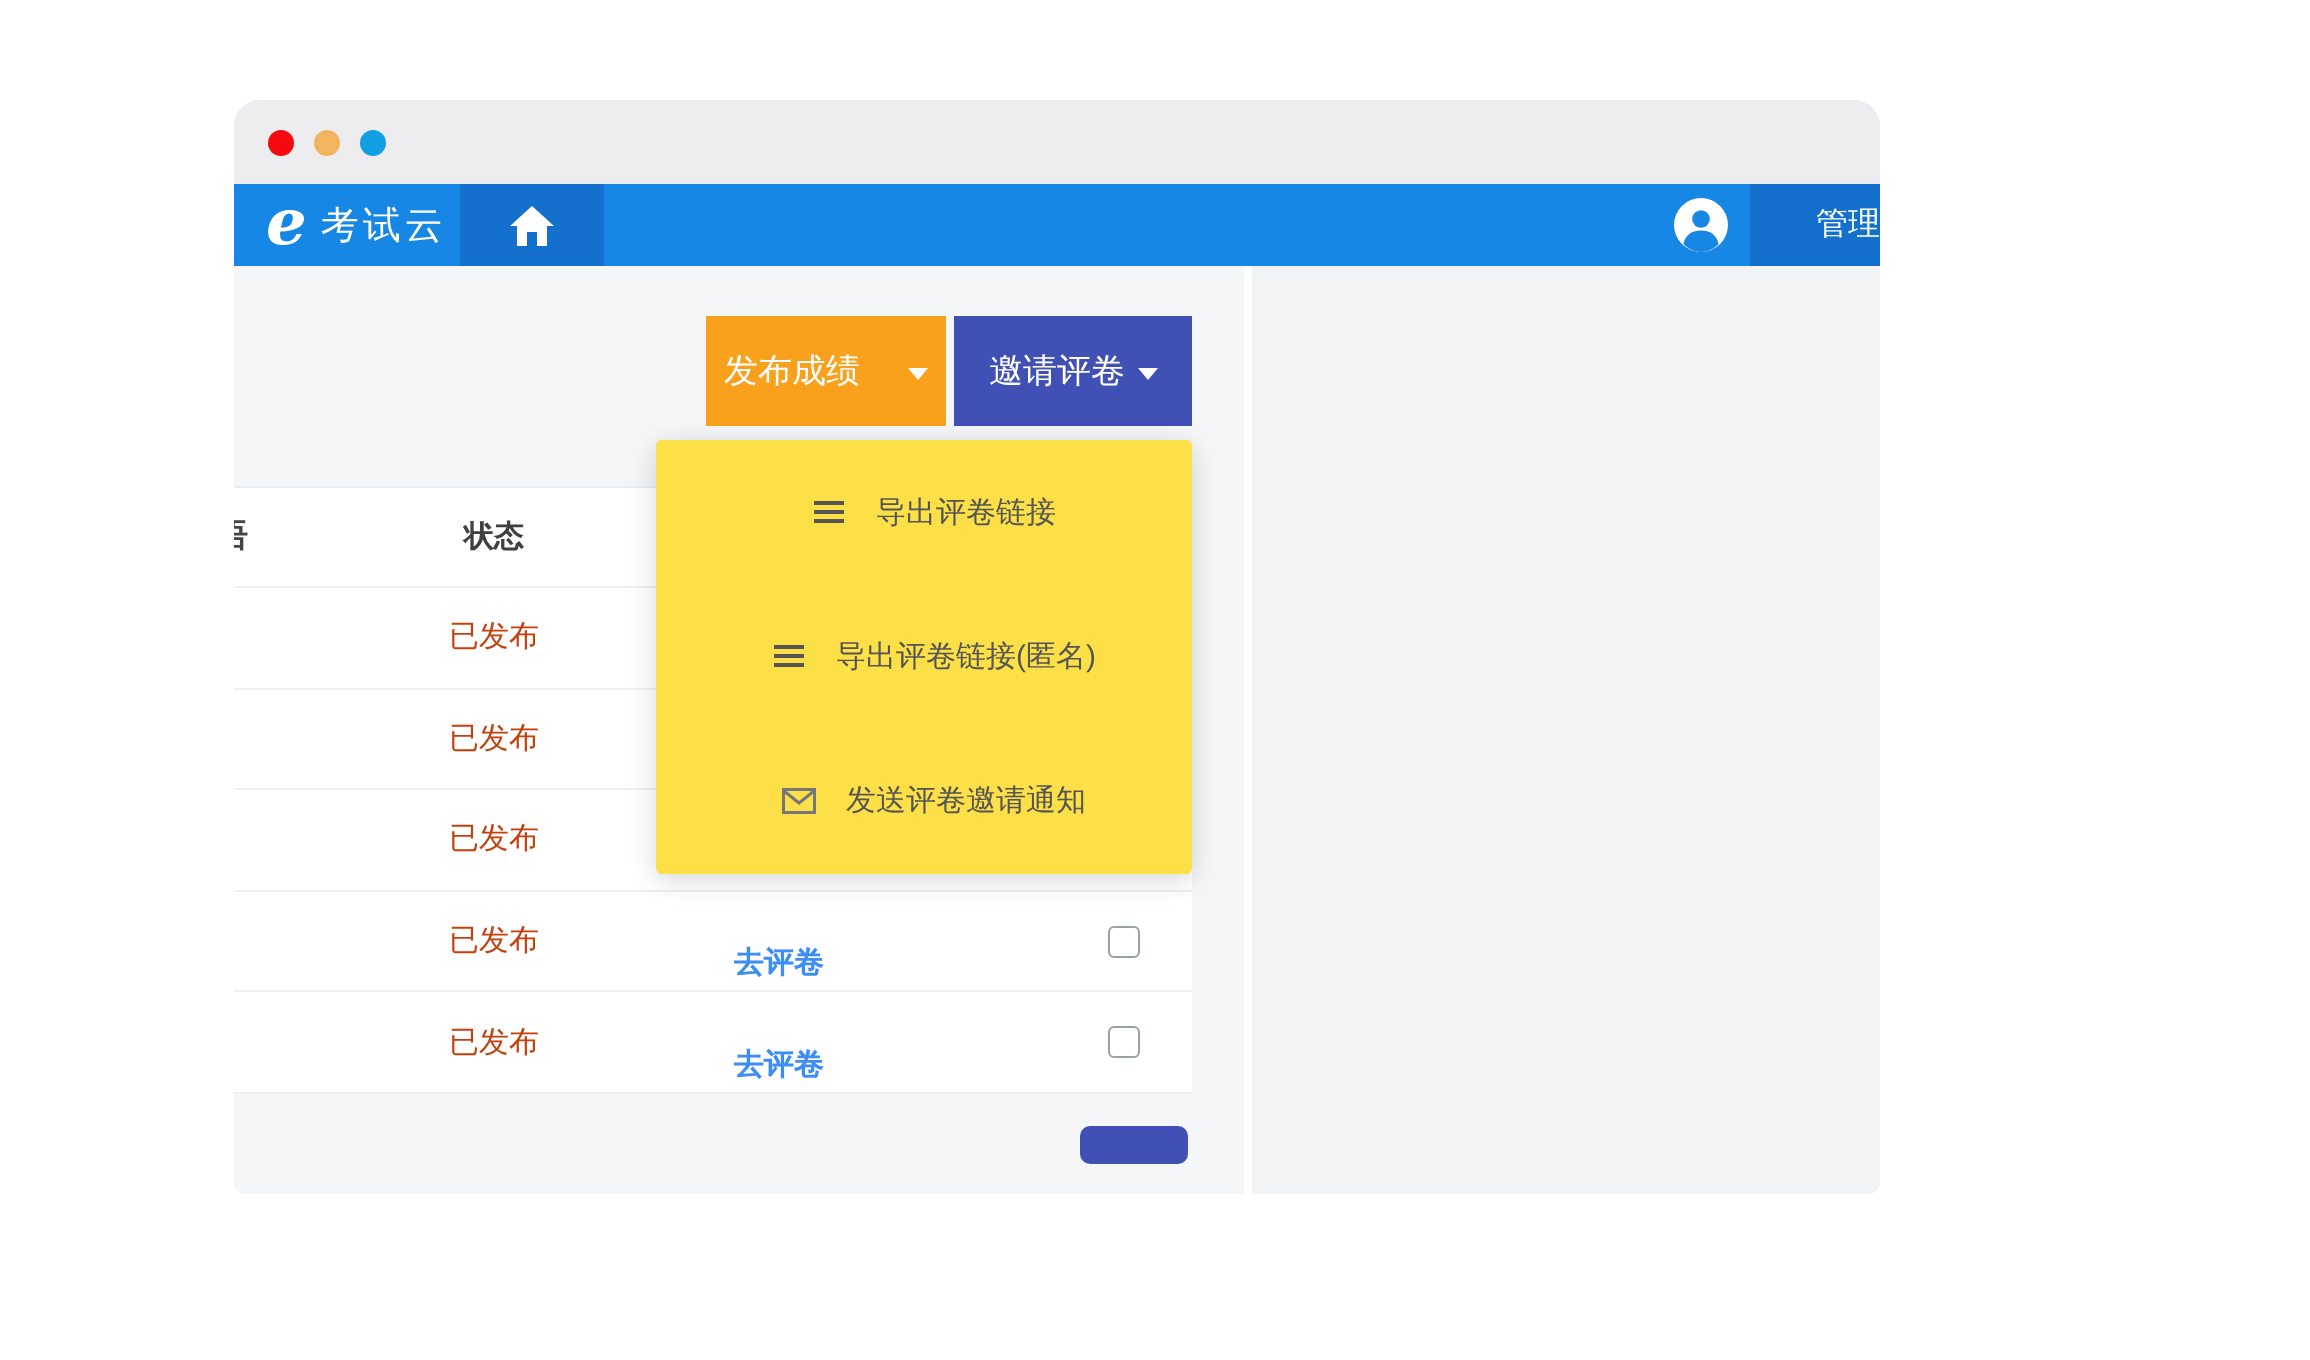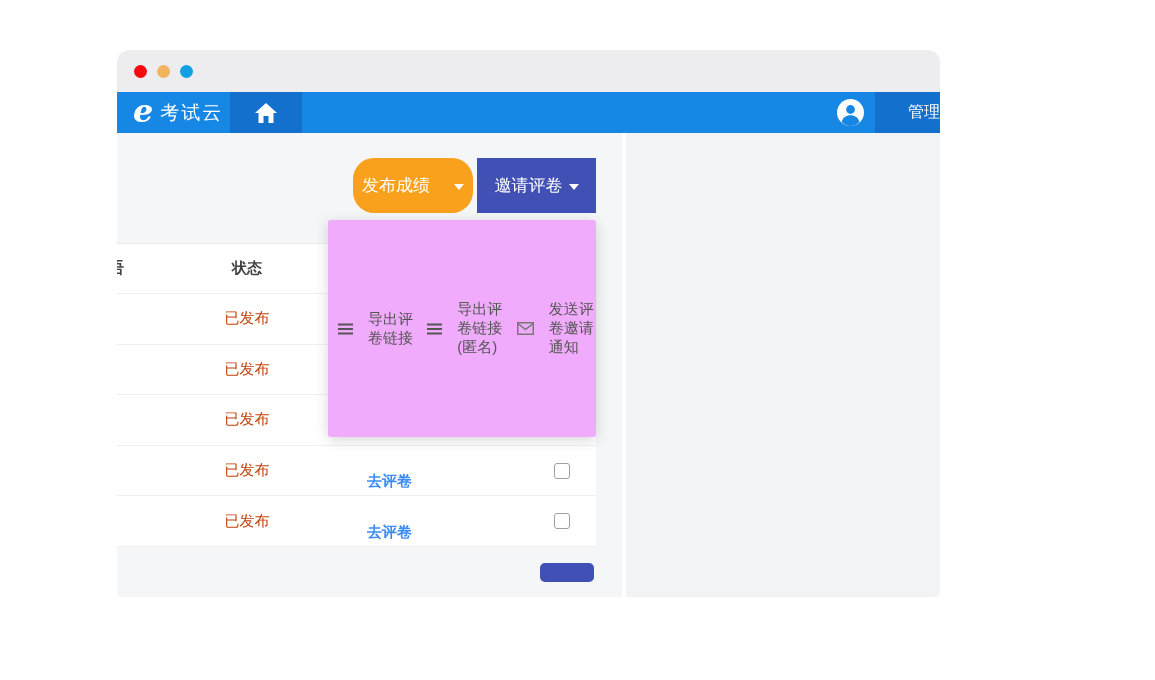--- a/index.html
+++ b/index.html
@@ -32,21 +32,21 @@
     color:#fff;font-size:16px;display:flex;align-items:center;justify-content:flex-end;cursor:pointer;}
   
   .content{position:absolute;left:0;top:83px;width:823px;height:464px;background:#f2f3f5;}
   .left-col{position:absolute;left:0;top:0;width:505px;height:464px;background:#f5f6f8;}
   .v-divider{position:absolute;left:505px;top:0;width:4px;height:464px;background:#ffffff;}
   .right-panel{position:absolute;left:509px;top:0;width:314px;height:464px;background:#f2f3f5;}
   
   .btn{position:absolute;top:25px;height:55px;display:flex;align-items:center;
     justify-content:center;font-size:17px;cursor:pointer;border:none;}
   .btn-export{left:138px;width:92px;background:#efefef;color:#555;gap:7px;}
-  .btn-publish{left:236px;width:120px;background:var(--accent-orange);color:#fff;gap:24px;border-radius:21px;}
+  .btn-publish{left:236px;width:120px;background:var(--accent-orange);color:#fff;gap:24px;}
   .btn-invite{left:360px;width:119px;background:var(--accent-indigo);color:#fff;gap:6px;}
   .caret{width:0;height:0;border-left:5px solid transparent;border-right:5px solid transparent;
     border-top:6px solid #fff;margin-top:2px;}
   
   .table{position:absolute;left:0;top:110px;width:479px;background:#fff;
     border-top:1px solid #e9ebee;}
   .trow{position:relative;height:50.6px;border-bottom:1px solid #edeff1;}
   .trow.head{height:50px;}
   .cell-status{position:absolute;left:55px;top:0;width:150px;height:100%;
     display:flex;align-items:center;justify-content:center;font-size:15px;color:#c2410c;}
@@ -56,22 +56,22 @@
   .clip-frag span{margin-left:-9px;}
   .cell-action{position:absolute;left:250px;top:11px;width:140px;height:100%;
     display:flex;align-items:center;justify-content:flex-start;font-weight:bold;}
   .grade-link{font-size:15px;color:var(--link-blue);text-decoration:none;cursor:pointer;}
   .checkbox{position:absolute;left:437px;top:50%;margin-top:-8px;width:16px;height:16px;
     border:1px solid #9aa0a6;border-radius:3px;background:#fff;cursor:pointer;}
   
   .page-btn{position:absolute;left:423px;top:430px;width:54px;height:19px;
     background:var(--accent-indigo);border-radius:5px;cursor:pointer;}
   
-  .dropdown{position:absolute;left:211px;top:87px;width:268px;height:217px;background:#f0abfc;
-    border-radius:3px;box-shadow:0 3px 14px rgba(0,0,0,0.16);display:flex;flex-direction:row;z-index:5;align-items:center;}
+  .dropdown{position:absolute;left:211px;top:87px;width:268px;height:217px;background:#fde047;
+    border-radius:3px;box-shadow:0 3px 14px rgba(0,0,0,0.16);display:flex;flex-direction:column;z-index:5;align-items:center;}
   .menu-item{flex:1;display:flex;align-items:center;padding-left:10px;gap:15px;
     font-size:15px;color:#555;cursor:pointer;}
   .menu-item .mi-icon{display:flex;align-items:center;justify-content:center;width:17px;}
   svg{display:block;}
 </style>
 </head>
 <body>
 
 <div class="canvas">
   <div class="window">

